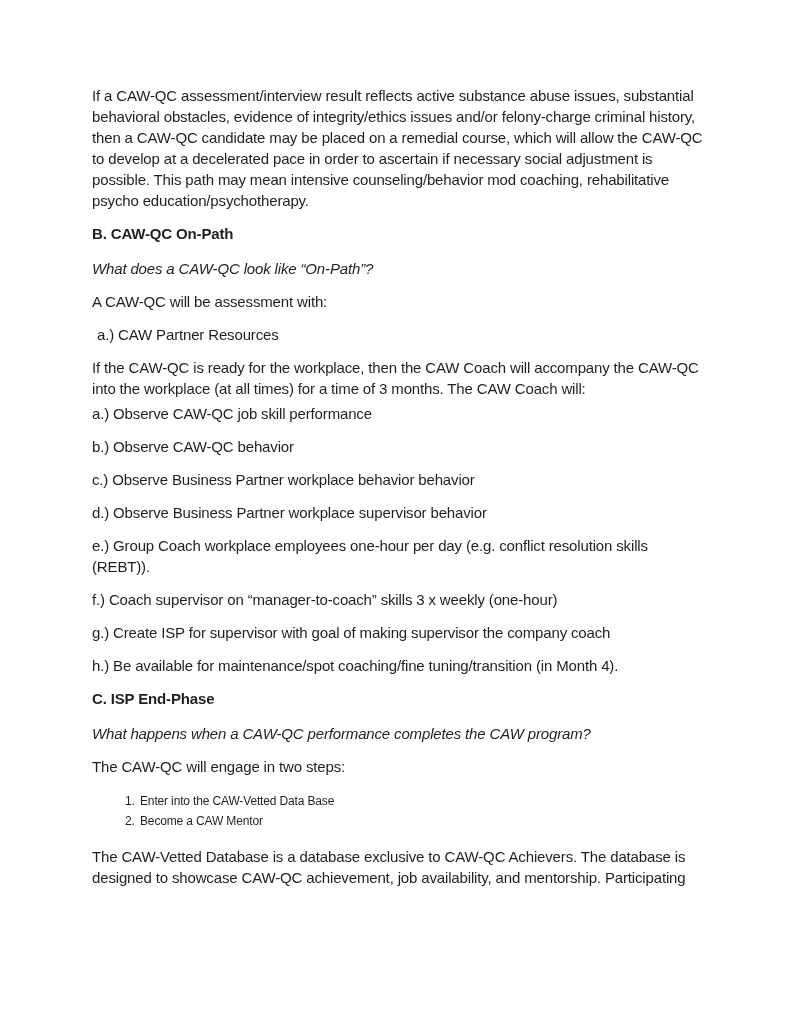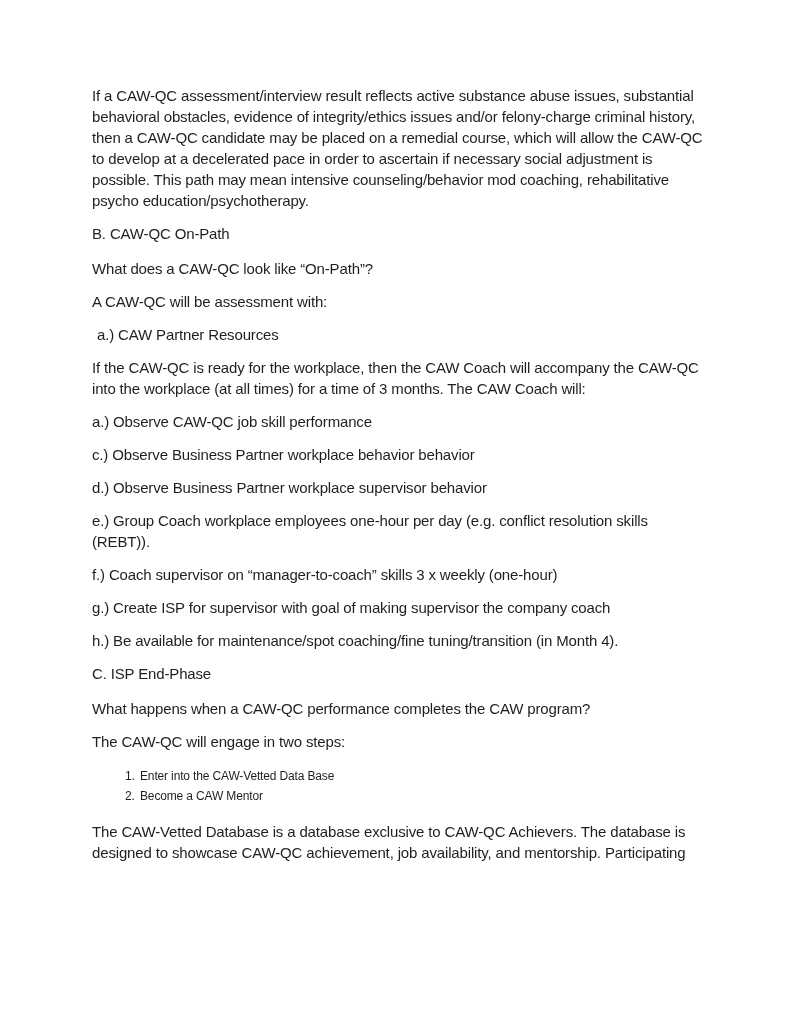--- a/index.html
+++ b/index.html
@@ -23,32 +23,33 @@
   .content {
     padding: 85px 88px 0 92px;
   }
   .para {
     margin: 0 0 12px 0;
     font-size: 15px;
     line-height: 21px;
     letter-spacing: -0.15px;
   }
   .heading {
-    font-weight: 400;
+    font-weight: 700;
   }
   .question {
+    font-style: italic;
     margin-top: 14px;
   }
   .indent-sm {
     padding-left: 5px;
   }
   .gap-top-sm {
   }
   .tight {
-    margin-bottom: 12px;
+    margin-bottom: 4px;
   }
   ol.steps {
     margin: 14px 0 15px 0;
     padding-left: 46px;
     font-size: 12px;
     line-height: 20px;
     letter-spacing: -0.15px;
   }
   ol.steps li {
     margin: 0;
@@ -69,20 +70,21 @@
 
     <p class="para">A CAW-QC will be assessment with:</p>
 
     <p class="para indent-sm gap-top-sm">a.) CAW Partner Resources</p>
 
 
     <p class="para tight">If the CAW-QC is ready for the workplace, then the CAW Coach will accompany the CAW-QC into the workplace (at all times) for a time of 3 months. The CAW Coach will:</p>
 
     <p class="para">a.) Observe CAW-QC job skill performance</p>
 
+    <p class="para">b.) Observe CAW-QC behavior</p>
 
     <p class="para">c.) Observe Business Partner workplace behavior behavior</p>
 
     <p class="para">d.) Observe Business Partner workplace supervisor behavior</p>
 
     <p class="para">e.) Group Coach workplace employees one-hour per day (e.g. conflict resolution skills (REBT)).</p>
 
     <p class="para">f.) Coach supervisor on “manager-to-coach” skills 3 x weekly (one-hour)</p>
 
     <p class="para">g.) Create ISP for supervisor with goal of making supervisor the company coach</p>

